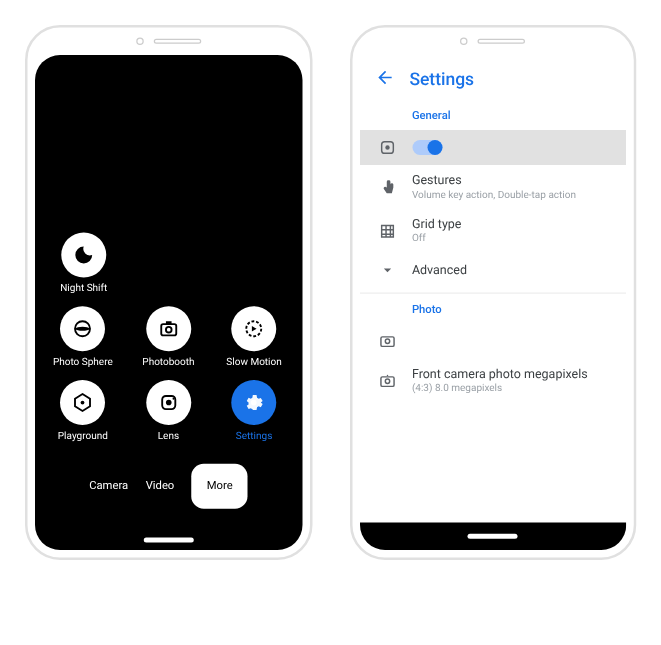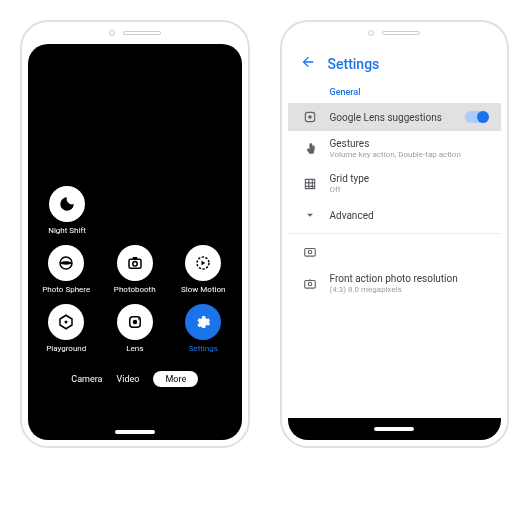--- a/index.html
+++ b/index.html
@@ -75,21 +75,21 @@
     display: flex;
     justify-content: center;
     align-items: center;
     gap: 14px;
     margin-top: 8px;
     font-size: 9px;
   }
   .tab { color: #fff; }
   .tab.active {
     background: #fff; color: #000;
-    padding: 3px 12px; border-radius: 10px;
+    padding: 13px 12px; border-radius: 10px;
   }
   .home-pill {
     position: absolute;
     bottom: 6px; left: 50%; transform: translateX(-50%);
     width: 40px; height: 4px; background: #fff; border-radius: 2px;
   }
   .svgicon { display:block; }
   
   .settings-screen { background: #fff; color: #333; display:flex; flex-direction:column; }
   .settings-header {
@@ -240,23 +240,20 @@
 
 
 
       <div class="srow hl">
         <span class="sicon">
           <svg width="14" height="14" viewBox="0 0 24 24">
               <rect x="4" y="4" width="16" height="16" rx="4" fill="none" stroke="#5f6368" stroke-width="2"></rect>
               <circle cx="12" cy="12" r="3" fill="#5f6368"></circle>
             </svg>
         </span>
-        <div class="stext">
-            <div class="stitle">Google Lens suggestions</div>
-          </div>
         <div class="toggle on">
             <div class="knob"></div>
           </div>
       </div>
 
       <div class="srow">
         <span class="sicon">
           <svg width="14" height="14" viewBox="0 0 24 24">
               <path fill="#5f6368" d="M13 2a2 2 0 0 0-2 2v8l-2-1a2 2 0 0 0-2 3l4 6h7l2-8V8a2 2 0 0 0-4 0V4a2 2 0 0 0-2-2z"></path>
             </svg>
@@ -284,40 +281,41 @@
           <svg width="14" height="14" viewBox="0 0 24 24">
               <path fill="#5f6368" d="M7 10l5 5 5-5z"></path>
             </svg>
         </span>
         <div class="stext">
             <div class="stitle">Advanced</div>
           </div>
       </div>
 
       <div class="divider"></div>
+      <div class="section-label">Photo</div>
 
       <div class="srow">
         <span class="sicon">
           <svg width="14" height="14" viewBox="0 0 24 24">
               <rect x="3" y="6" width="18" height="13" rx="2" fill="none" stroke="#5f6368" stroke-width="2"></rect>
               <circle cx="12" cy="12" r="3" fill="none" stroke="#5f6368" stroke-width="2"></circle>
             </svg>
         </span>
       </div>
 
       <div class="srow">
         <span class="sicon">
           <svg width="14" height="14" viewBox="0 0 24 24">
               <rect x="3" y="6" width="18" height="13" rx="2" fill="none" stroke="#5f6368" stroke-width="2"></rect>
               <circle cx="12" cy="12" r="3" fill="none" stroke="#5f6368" stroke-width="2"></circle>
               <circle cx="12" cy="4" r="1" fill="#5f6368"></circle>
             </svg>
         </span>
         <div class="stext">
-          <div class="stitle">Front action photo resolution</div>
+          <div class="stitle">Front camera photo megapixels</div>
           <div class="ssub">(4:3) 8.0 megapixels</div>
         </div>
       </div>
     </div>
     <div class="bottom-bar-black">
       <div class="pill"></div>
     </div>
   </div>
 </div>
 

